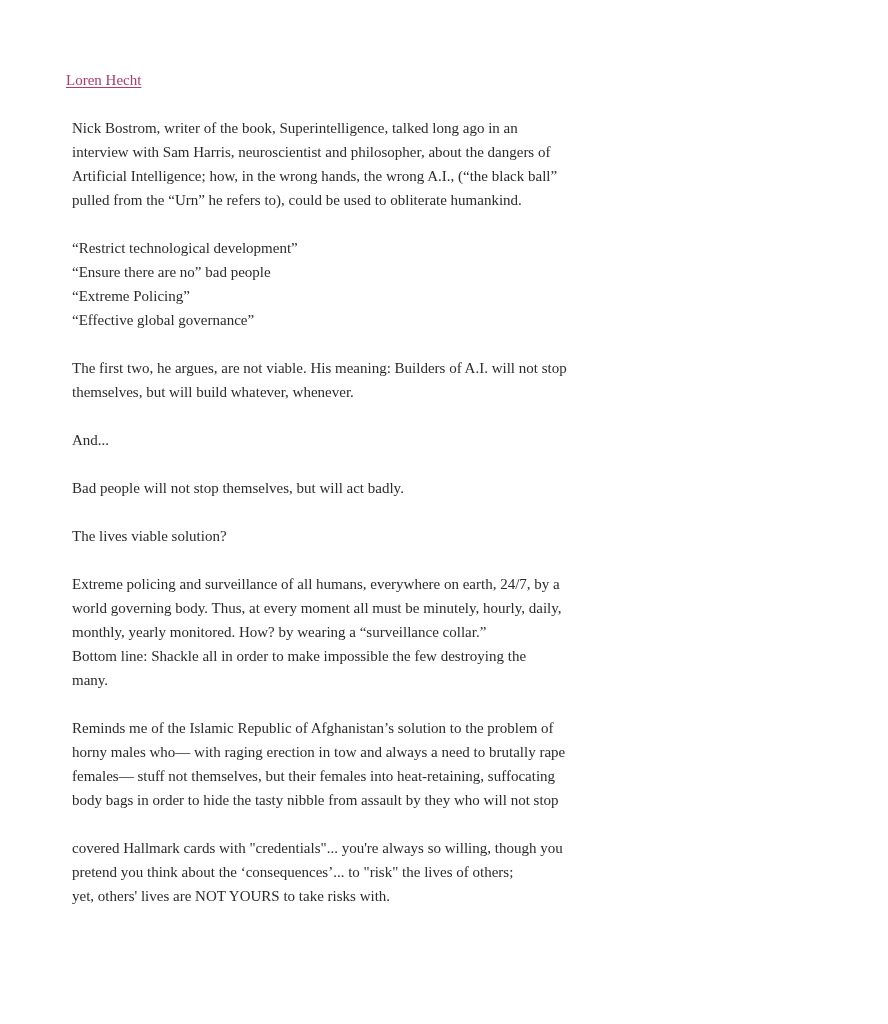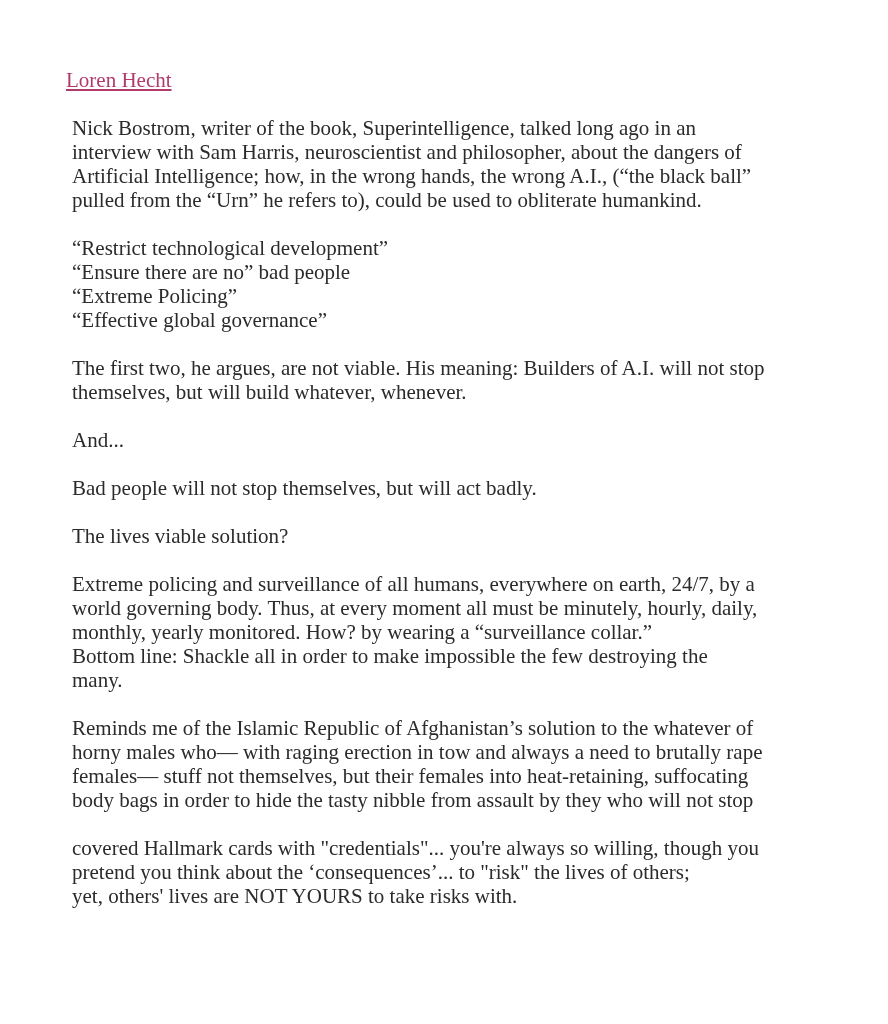--- a/index.html
+++ b/index.html
@@ -12,21 +12,21 @@
       height: 1024px;
       overflow: hidden;
       position: relative;
     }
     .page {
       position: absolute;
       left: 66px;
       top: 68px;
       width: 760px;
       font-family: "Liberation Serif", "DejaVu Serif", serif;
-      font-size: 21px;
+      font-size: 15px;
       line-height: 24px;
       color: #2b2b2b;
     }
     .author-link {
       display: inline-block;
       color: #b03a6a;
       text-decoration: underline;
       text-underline-offset: 2px;
       cursor: pointer;
       margin-bottom: 24px;
@@ -75,21 +75,21 @@
         <span class="line">The lives viable solution?</span>
       </p>
       <p class="para">
         <span class="line">Extreme policing and surveillance of all humans, everywhere on earth, 24/7, by a</span>
         <span class="line">world governing body. Thus, at every moment all must be minutely, hourly, daily,</span>
         <span class="line">monthly, yearly monitored. How? by wearing a “surveillance collar.”</span>
         <span class="line">Bottom line: Shackle all in order to make impossible the few destroying the</span>
         <span class="line">many.</span>
       </p>
       <p class="para">
-        <span class="line">Reminds me of the Islamic Republic of Afghanistan’s solution to the whatever of</span>
+        <span class="line">Reminds me of the Islamic Republic of Afghanistan’s solution to the problem of</span>
         <span class="line">horny males who— with raging erection in tow and always a need to brutally rape</span>
         <span class="line">females— stuff not themselves, but their females into heat-retaining, suffocating</span>
         <span class="line">body bags in order to hide the tasty nibble from assault by they who will not stop</span>
       </p>
     </div>
 
   <p class="para">
     <span class="line">covered Hallmark cards with "credentials"... you're always so willing, though you</span>
     <span class="line">pretend you think about the ‘consequences’... to "risk" the lives of others;</span>
     <span class="line">yet, others' lives are NOT YOURS to take risks with.</span>

